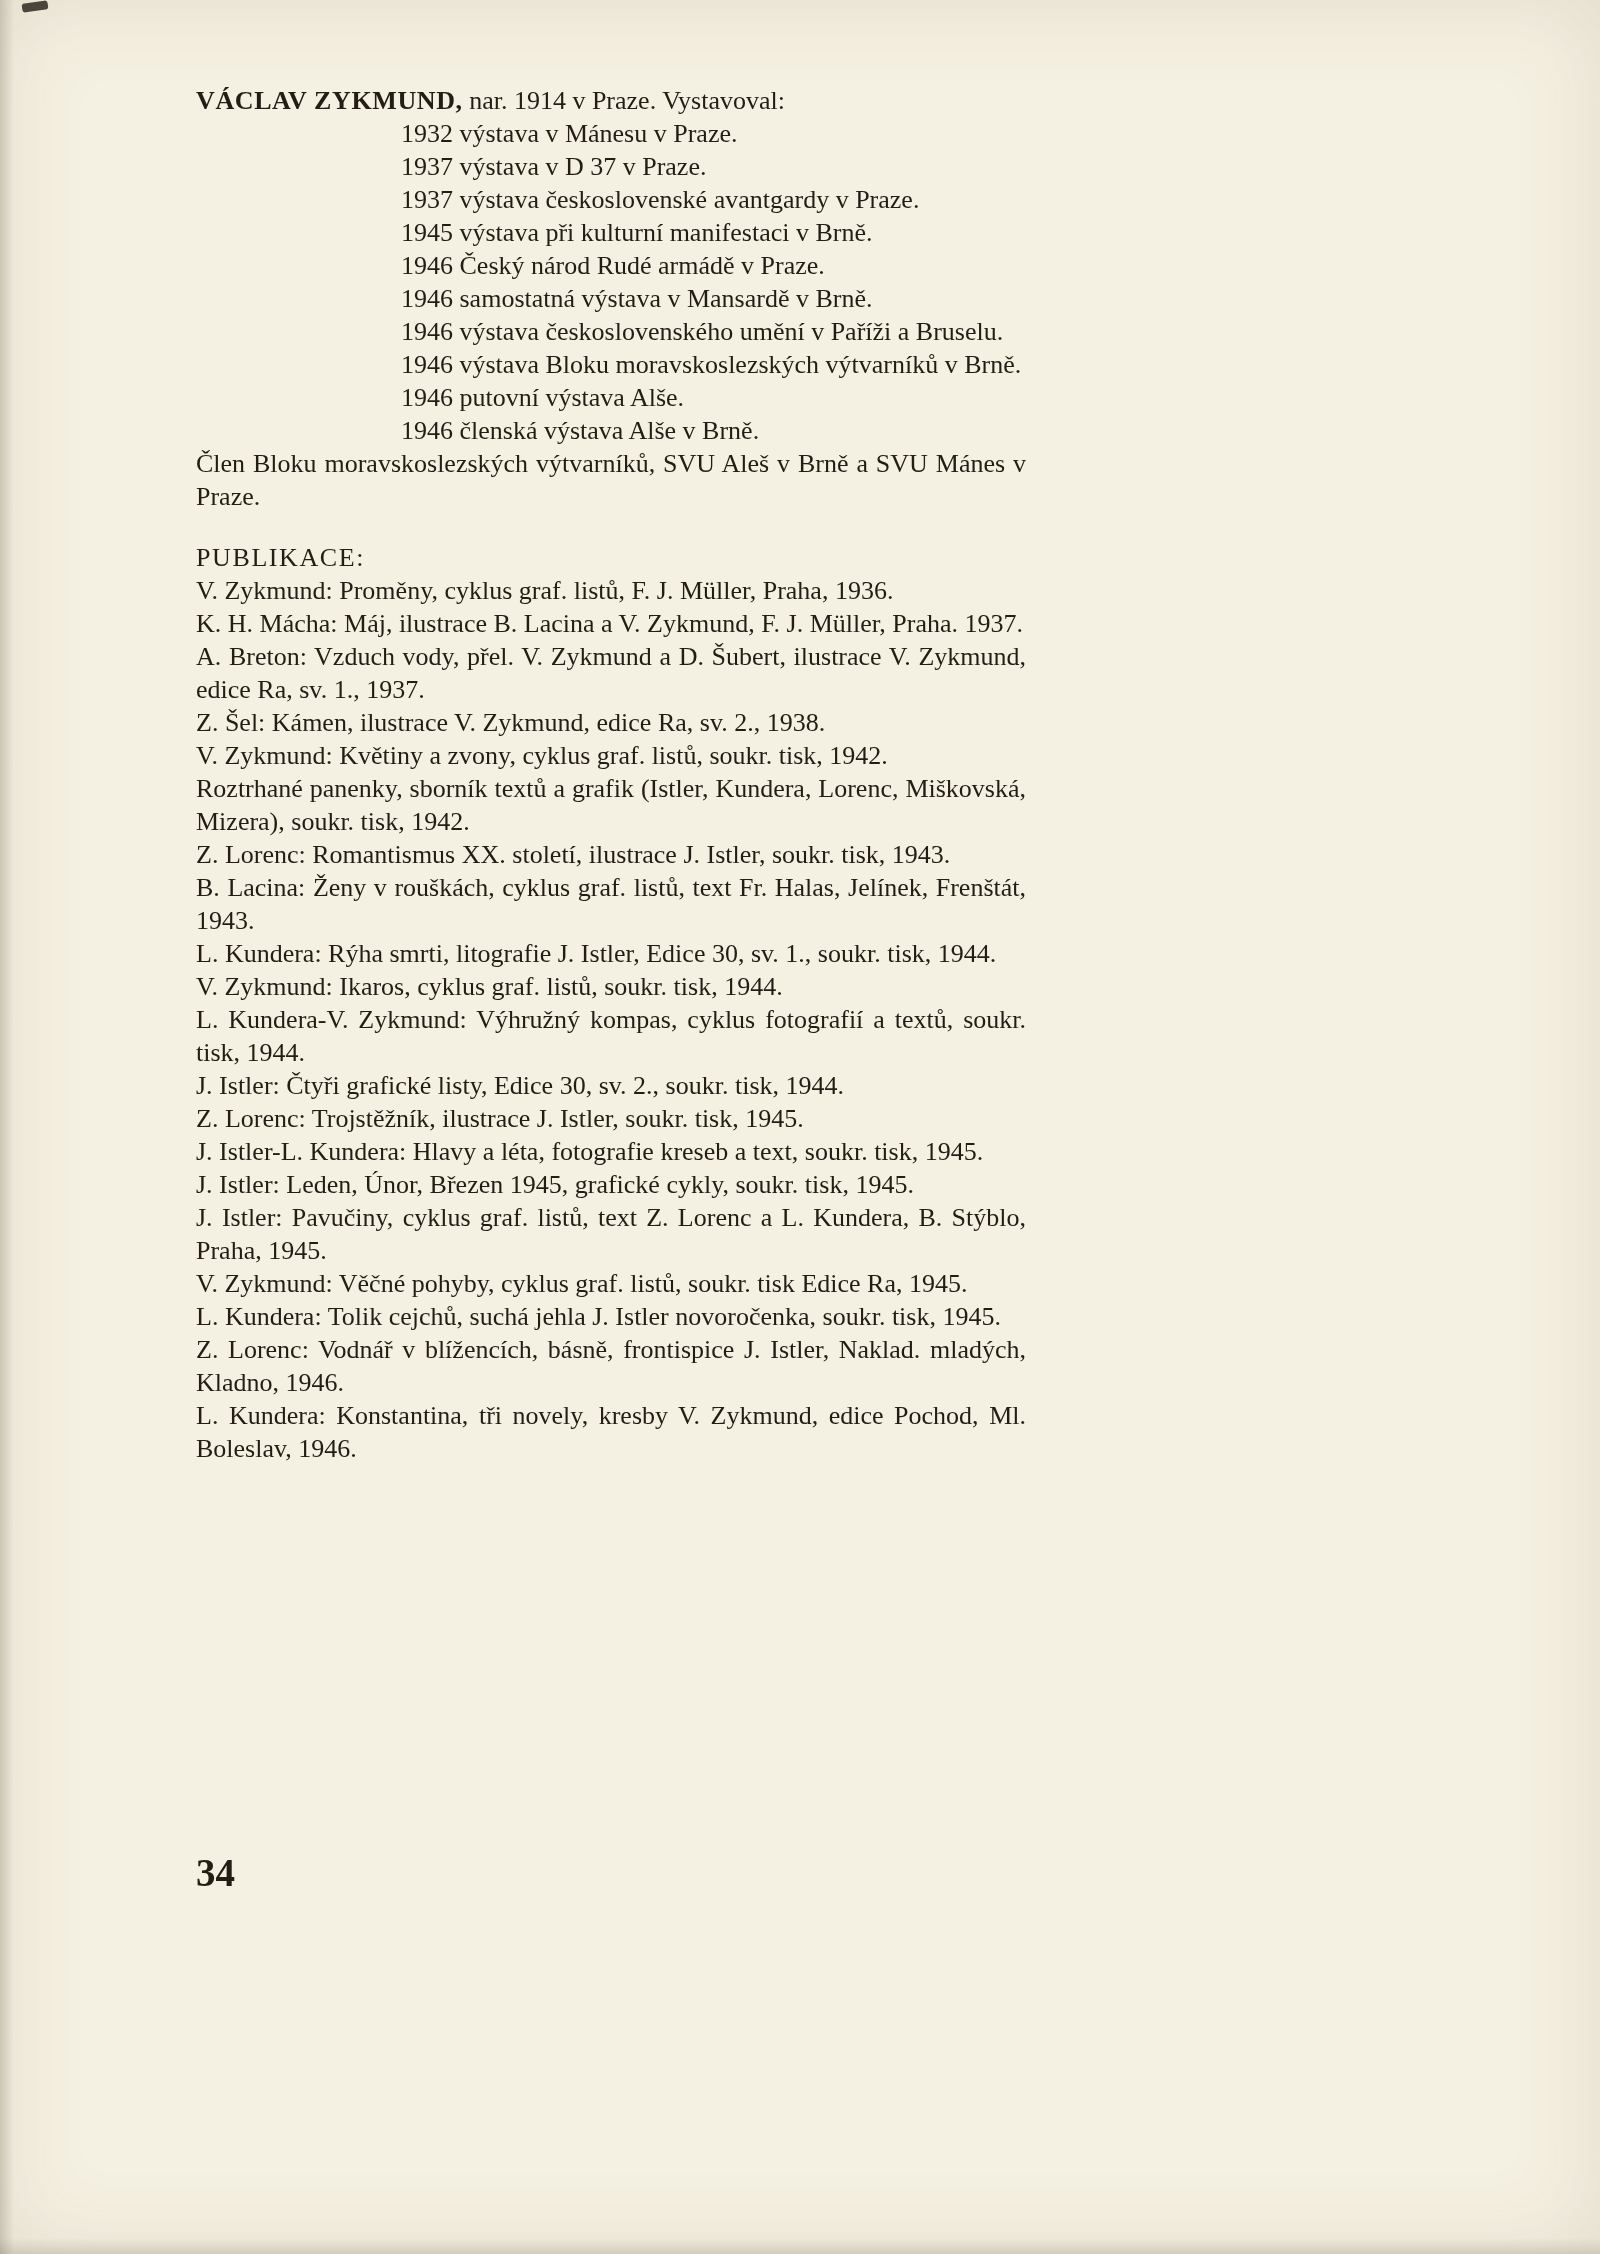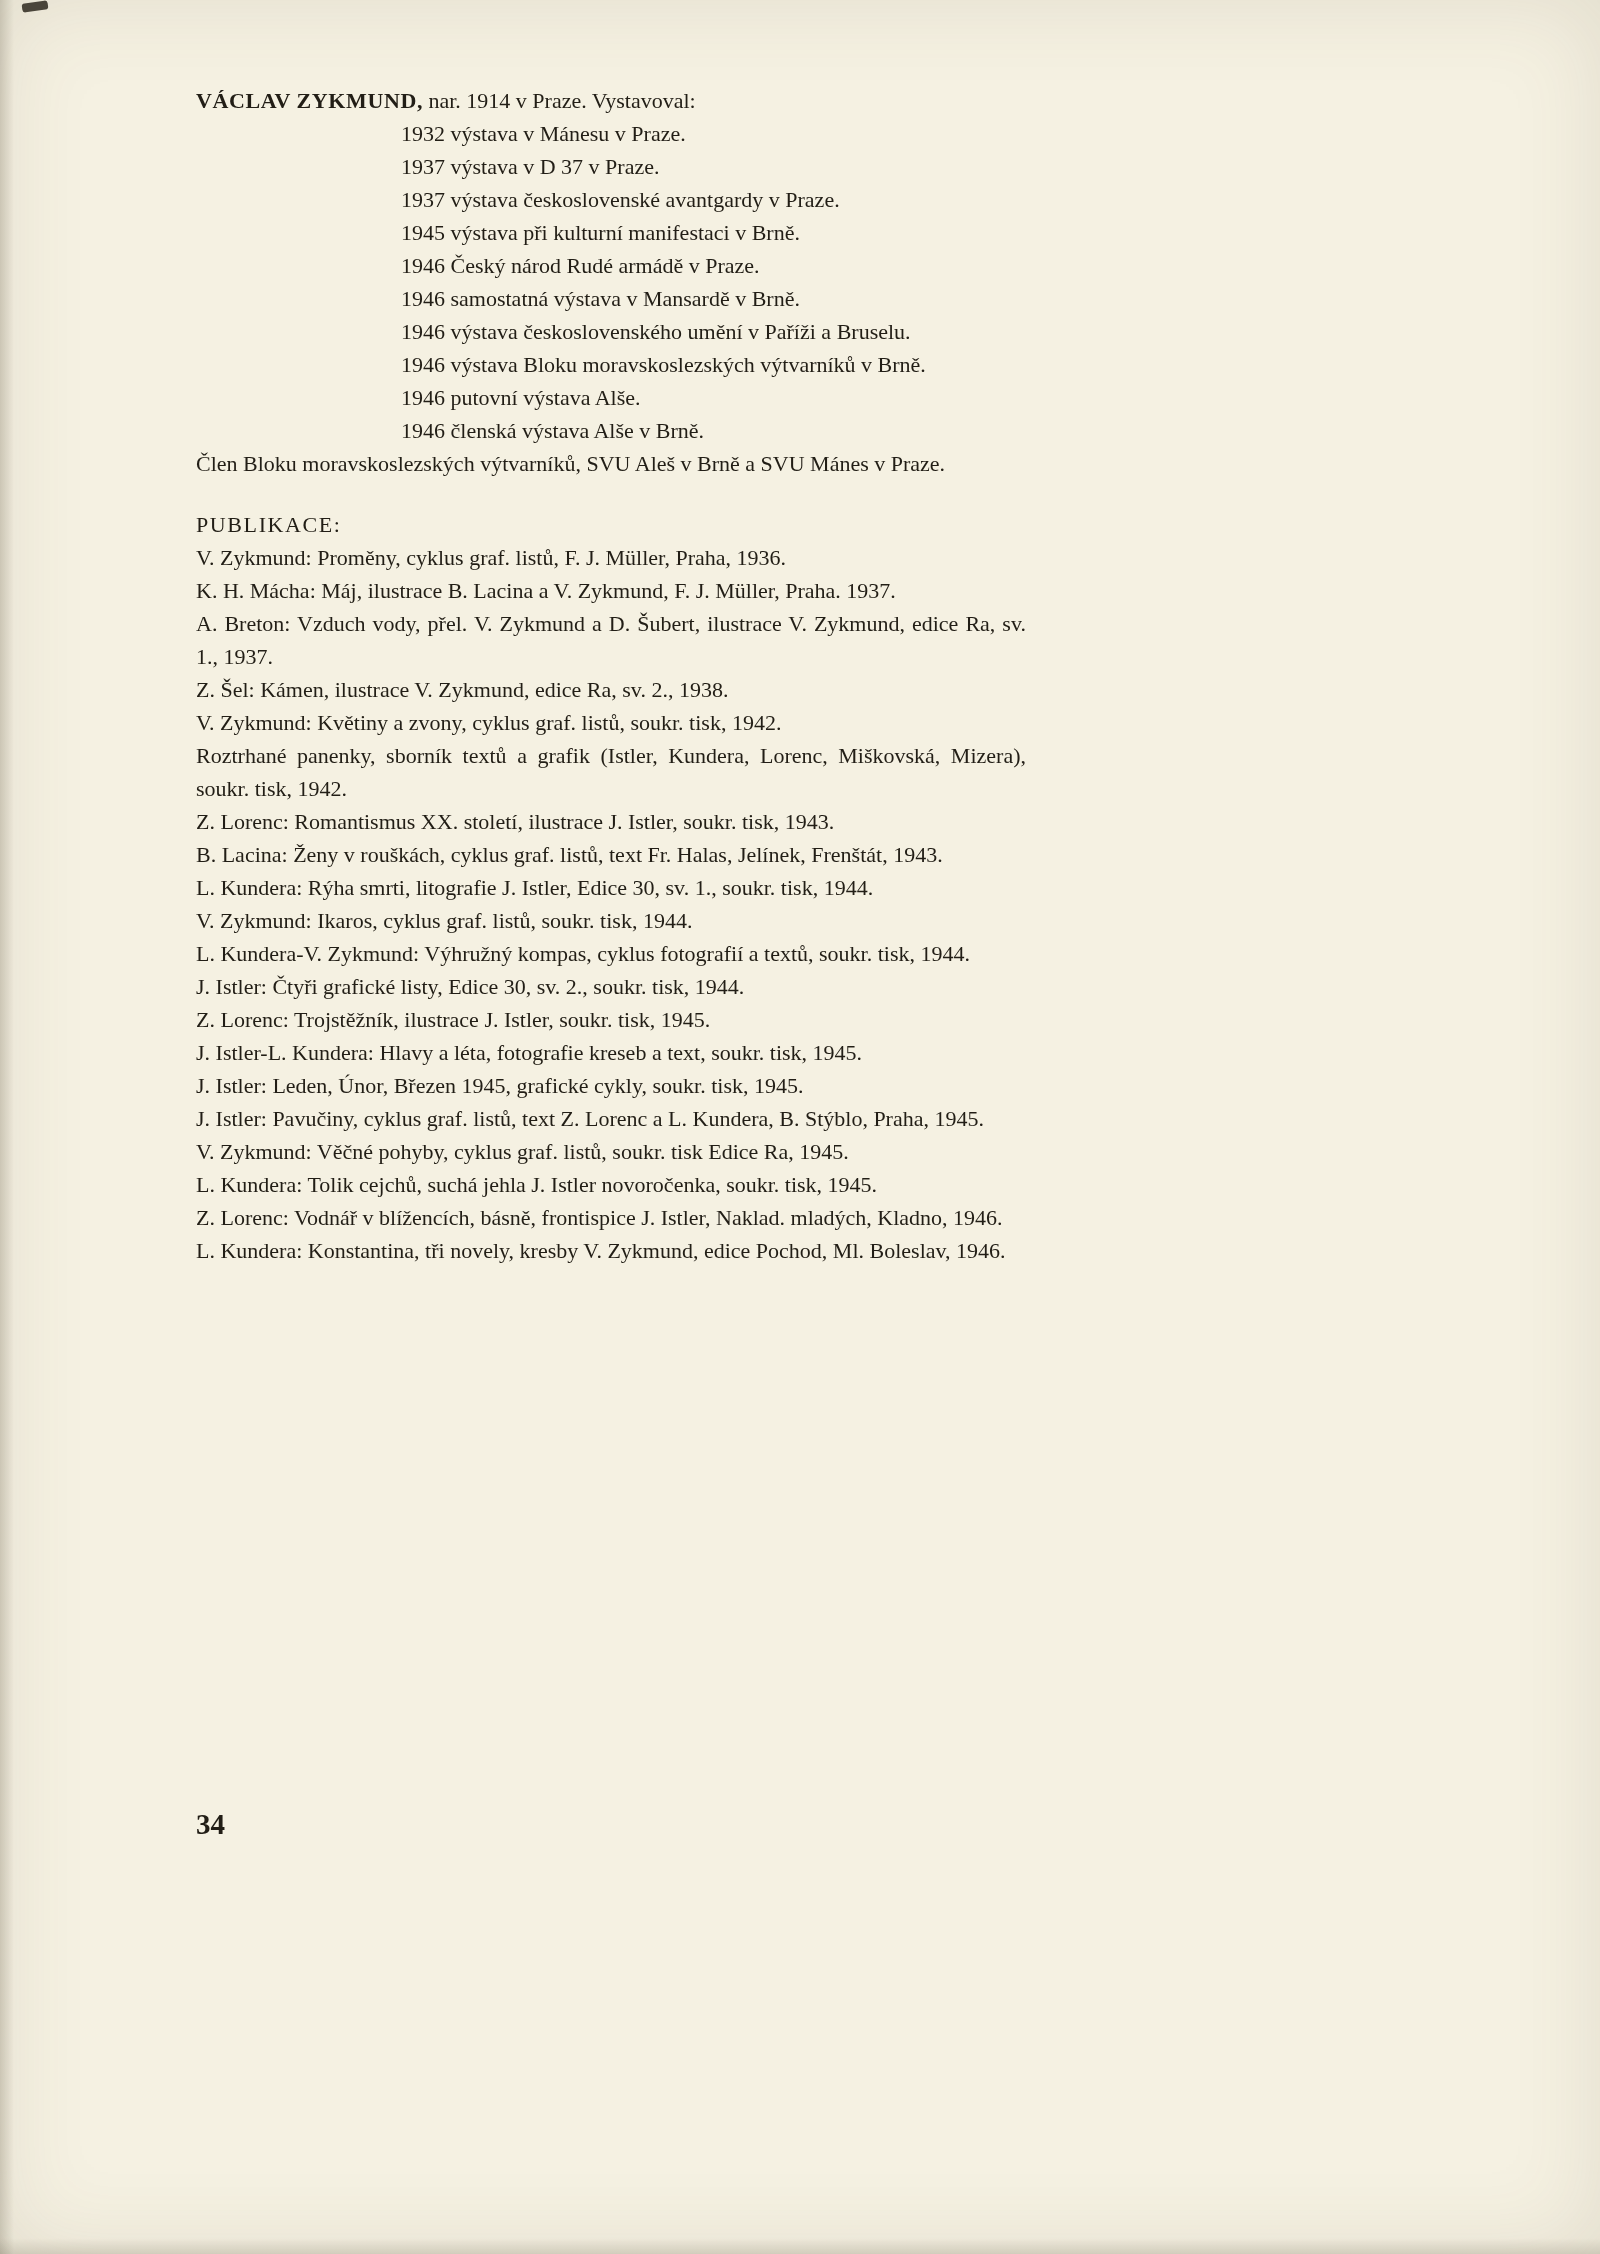--- a/index.html
+++ b/index.html
@@ -35,21 +35,21 @@
     width: 26px; height: 9px;
     background: #4a453a;
     border-radius: 3px;
     transform: rotate(-8deg);
   }
   .content {
     position: absolute;
     left: 196px;
     top: 84px;
     width: 830px;
-    font-size: 22px;
+    font-size: 26px;
     line-height: 33px;
   }
   .hdr .name {
     font-weight: 700;
     letter-spacing: 0.6px;
   }
   .exhibitions {
     margin-left: 205px;
   }
   .exh-item { white-space: nowrap; }
@@ -59,22 +59,22 @@
   .pub-heading {
     margin-top: 28px;
     letter-spacing: 1.6px;
   }
   .pub {
     text-align: justify;
   }
   .page-number {
     position: absolute;
     left: 196px;
-    top: 1808px;
-    font-size: 29px;
+    top: 1850px;
+    font-size: 39px;
     font-weight: 700;
     font-family: "Liberation Serif", "DejaVu Serif", serif;
     color: #221e16;
   }
 </style>
 </head>
 <body>
 
 <div class="page">
   <div class="edge-left"></div>

